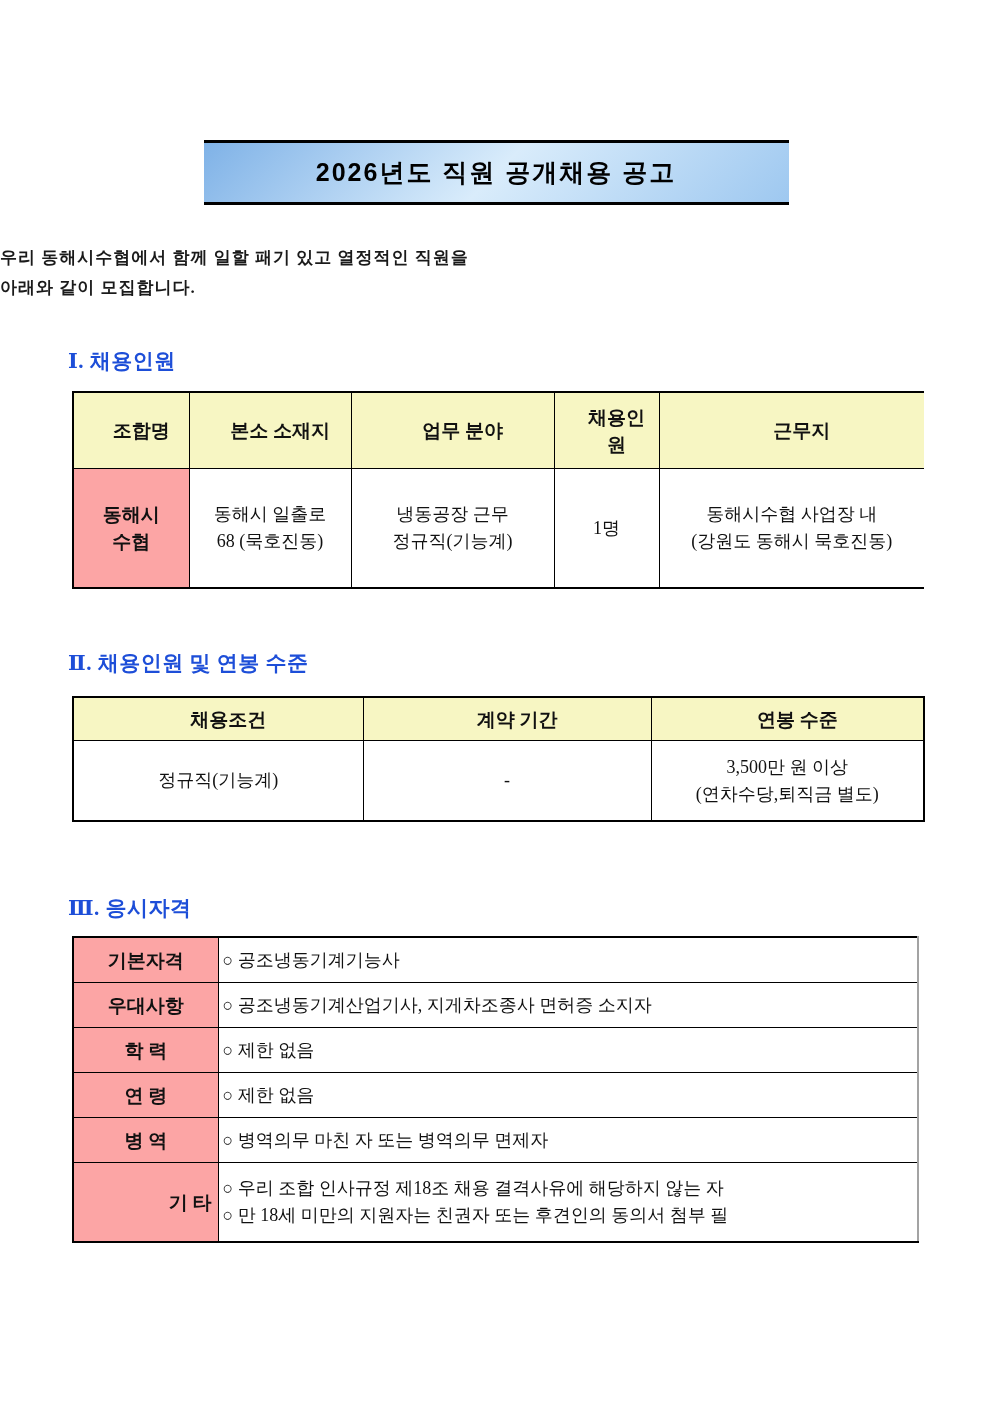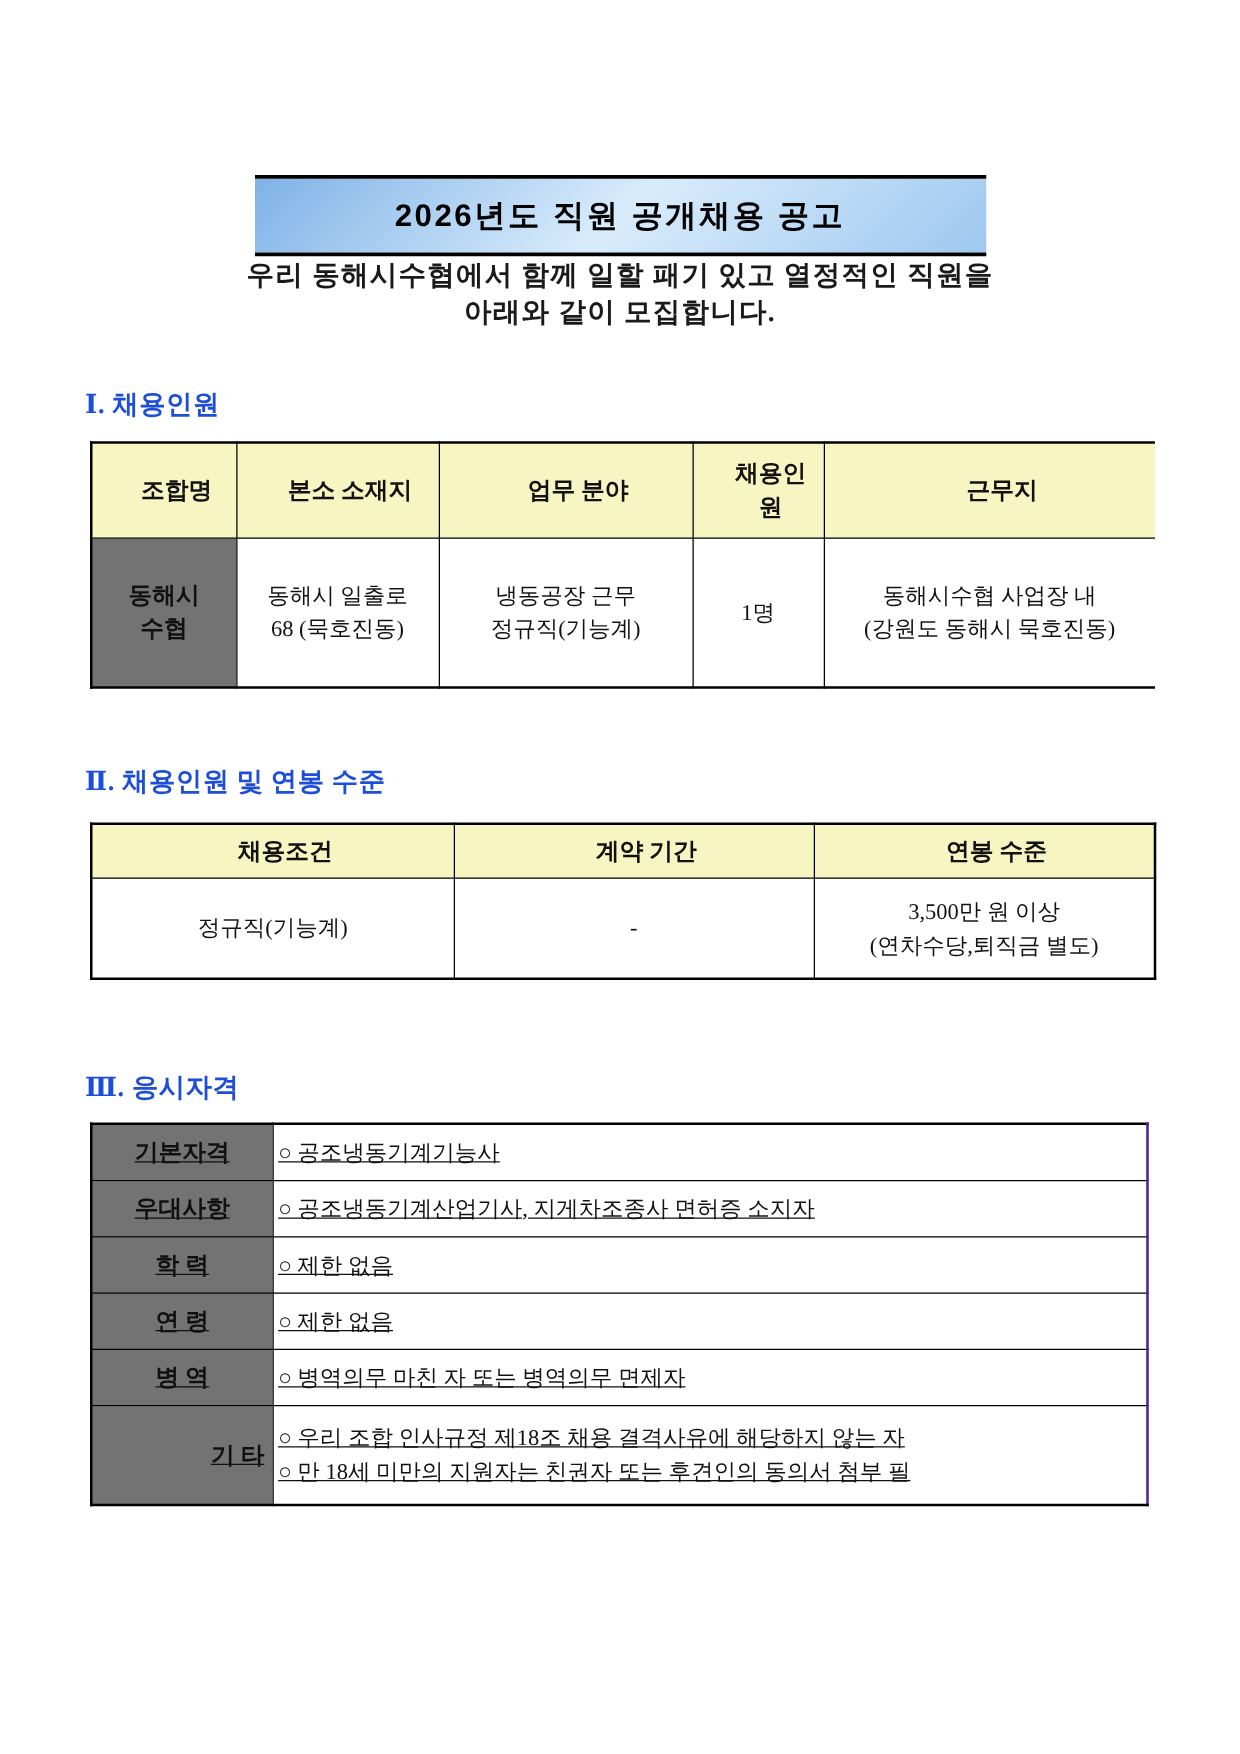--- a/index.html
+++ b/index.html
@@ -36,23 +36,23 @@
   .banner-title {
     font-family: "Liberation Sans", "DejaVu Sans", sans-serif;
     font-weight: 700;
     font-size: 25px;
     letter-spacing: 2px;
     color: #000000;
   }
 
   
   .intro {
-    text-align: center;
-    font-weight: 700;
-    font-size: 22px;
+    margin-top: 38px;
+    font-weight: 700;
+    font-size: 17px;
     line-height: 30px;
     letter-spacing: 1px;
     color: #1a1a1a;
   }
 
   
   .section-heading {
     margin: 0 0 0 68px;
     font-weight: 700;
     font-size: 21px;
@@ -79,38 +79,38 @@
     line-height: 27px;
   }
   .tbl { border-top: 2px solid #000; border-bottom: 2px solid #000; border-left: 2px solid #000; }
   th.hdr {
     background: #f7f6c3;
     font-weight: 700;
     font-size: 19px;
     padding-left: 26px;
   }
   td.label-cell {
-    background: #737373;
+    background: #fca5a5;
     font-weight: 700;
     font-size: 19px;
   }
 
   
   .tbl1 { margin-top: 16px; }
   .tbl1 .no-right { border-right: none; }
   .tbl1 th { height: 71px; }
   .tbl1 td { height: 114px; }
 
   
   .tbl2 { margin-top: 19px; border-right: 2px solid #000; }
   .tbl2 th { height: 38px; }
   .tbl2 td { height: 75px; }
 
   
-  .tbl3 { margin-top: 14px; border-right: 2px solid #4c1d95; text-decoration: underline; }
+  .tbl3 { margin-top: 14px; border-right: 2px solid #a3a3a3; }
   .tbl3 td { height: 40px; }
   .tbl3 td.tall { height: 74px; text-align: right; }
   .tbl3 td.content-cell {
     text-align: left;
     padding-left: 4px;
   }
 </style>
 </head>
 <body>
 

